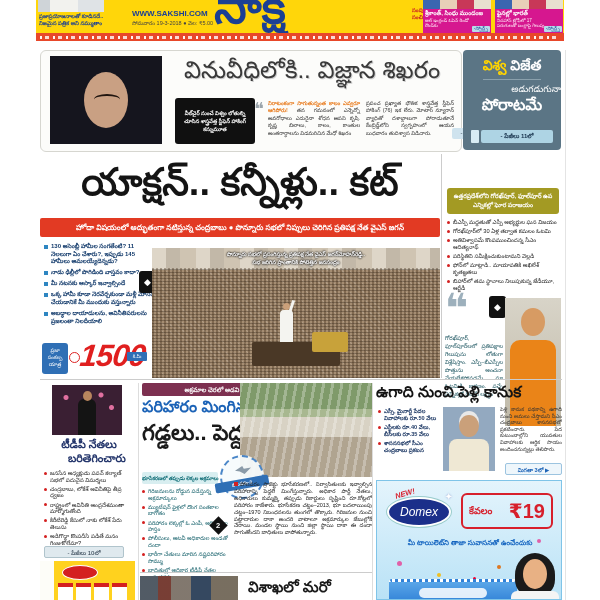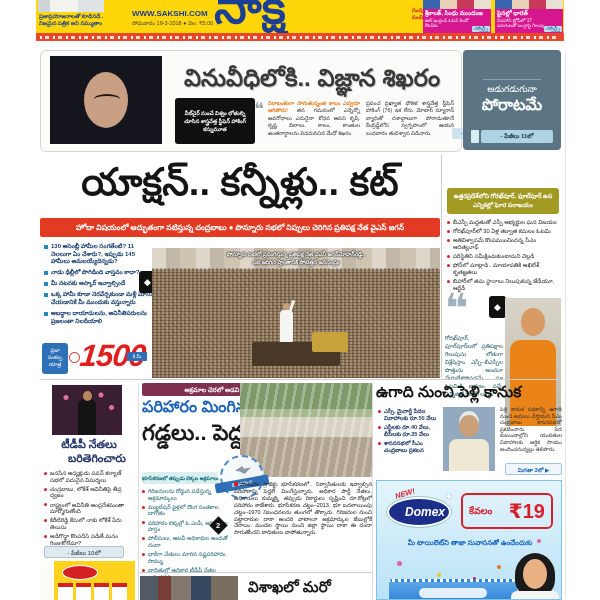--- a/index.html
+++ b/index.html
@@ -30,34 +30,34 @@
   
   #ticker{left:36px;top:33px;width:528px;height:8px;background:#e8472a;}
   #ticker::before{content:"";position:absolute;left:4px;right:4px;top:2.5px;height:3px;
     background:repeating-linear-gradient(90deg,rgba(255,255,255,.95) 0 2px,transparent 2px 5px,rgba(255,255,255,.8) 5px 9px,transparent 9px 13px);}
 
   
   #hawk-box{left:40px;top:50px;width:420px;height:100px;border:1px solid #d6d6d0;border-radius:6px;background:#fcfcfa;}
   #hawk-photo{left:50px;top:56px;width:112px;height:88px;background:#15151e;overflow:hidden;}
   #hawk-photo::before{content:"";position:absolute;left:34px;top:16px;width:44px;height:56px;border-radius:50%;background:#c9a083;}
   #hawk-photo::after{content:"";position:absolute;left:44px;top:38px;width:26px;height:9px;border-top:2px solid #20150f;border-radius:50%;}
-  #hawk-headline{left:166px;top:64px;width:292px;font-size:24px;font-weight:700;color:#3a3a3a;text-shadow:1px 1px 0 #cfcfcf;}
+  #hawk-headline{left:166px;top:56px;width:292px;font-size:24px;font-weight:400;color:#3a3a3a;text-shadow:1px 1px 0 #cfcfcf;}
   #hawk-black{left:175px;top:98px;width:80px;height:46px;background:#101010;border-radius:3px;color:#fff;font-size:5.4px;font-weight:bold;line-height:8px;display:flex;align-items:center;justify-content:center;text-align:center;padding:2px;box-sizing:border-box;}
   #hawk-qmark{left:254px;top:100px;font-size:18px;color:#9aa4ab;line-height:18px;}
   #hawk-col1{left:268px;top:100px;width:92px;font-size:5.4px;line-height:7.4px;color:#333;text-align:justify;}
   #hawk-col1 .lead{color:#e87b1e;font-weight:bold;}
   #hawk-col2{left:366px;top:100px;width:88px;font-size:5.4px;line-height:7.4px;color:#333;text-align:justify;}
   #hawk-tag{left:452px;top:128px;width:30px;height:11px;background:#cfe3ee;color:#234;font-size:6px;line-height:11px;text-align:center;border-radius:2px;}
 
   
   #vishwa{left:463px;top:50px;width:98px;height:100px;background:#5b7585;border-radius:4px;}
   #vv-l1{left:0;top:7px;width:98px;font-size:14px;font-weight:900;color:#fff;text-align:center;}
   #vv-l1 .y{color:#ffd400;}
   #vv-div{left:20px;top:29px;width:58px;height:1px;background:#8aa0ac;}
-  #vv-l2{left:0;top:34px;width:98px;font-size:9px;color:#fff;text-align:center;}
+  #vv-l2{left:0;top:34px;width:98px;font-size:9px;color:#fff;text-align:right;}
   #vv-l3{left:0;top:46px;width:98px;font-size:16px;font-weight:900;color:#fff;text-align:center;}
   #vv-notch{left:8px;top:80px;width:8px;height:13px;background:#d8ecf4;border-radius:1px;}
   #vv-tag{left:18px;top:80px;width:72px;height:13px;background:#aed4e4;color:#15304a;font-size:6px;font-weight:bold;line-height:13px;text-align:center;border-radius:2px;}
 
   
   #main-headline{left:40px;top:150px;width:400px;height:64px;font-size:38px;font-weight:900;color:#141414;line-height:64px;text-align:center;}
   #strap{left:40px;top:218px;width:400px;height:19px;background:#e23a23;border-radius:2px;color:#fff;font-size:7.6px;font-weight:bold;line-height:19px;text-align:center;}
   #main-bullets{left:44px;top:243px;width:110px;}
   .bl{position:relative;padding-left:7px;margin-bottom:3.5px;font-size:6px;font-weight:bold;color:#123a6b;line-height:7.6px;}
   .bl::before{content:"";position:absolute;left:0;top:2px;width:3.5px;height:3.5px;background:#2e86c1;}
@@ -158,21 +158,21 @@
   #cbn{left:443px;top:407px;width:52px;height:64px;background:#93a9c0;overflow:hidden;}
   #cbn::before{content:"";position:absolute;left:16px;top:8px;width:20px;height:22px;border-radius:50%;background:#caa07a;box-shadow:0 -4px 0 0 #e8e8e8;}
   #cbn::after{content:"";position:absolute;left:6px;top:32px;width:40px;height:32px;border-radius:8px 8px 0 0;background:#efe8d4;}
   #ug-body{left:500px;top:406px;width:62px;font-size:5.3px;line-height:6.6px;color:#333;text-align:justify;}
   #ug-more{left:505px;top:463px;width:57px;height:12px;background:#eef6fb;border:1px solid #9cc4e0;color:#1c63b7;font-size:5.6px;font-weight:bold;line-height:12px;text-align:center;border-radius:2px;box-sizing:border-box;}
 
   
   #domex{left:376px;top:480px;width:186px;height:120px;border:1px solid #7fc4e8;background:linear-gradient(#e4f4fc,#b9e2f6);overflow:hidden;box-sizing:border-box;}
   #dx-new{left:18px;top:8px;font-size:7.5px;font-weight:900;color:#d71f2b;transform:rotate(-16deg);font-style:italic;}
   #dx-oval{left:10px;top:16px;width:64px;height:30px;background:#1b2f8a;border:2px solid #fff;border-radius:50%;box-shadow:0 0 0 1px #9cc;box-sizing:border-box;}
-  #dx-oval .brand{position:absolute;left:0;top:6px;width:72px;text-align:center;color:#fff;font-size:12px;font-weight:700;font-style:italic;}
+  #dx-oval .brand{position:absolute;left:0;top:6px;width:60px;text-align:center;color:#fff;font-size:12px;font-weight:400;font-style:italic;}
   #dx-oval::after{content:"✦";position:absolute;right:-4px;top:-8px;color:#fff;font-size:10px;text-shadow:0 0 2px #89c;}
   #dx-price{left:84px;top:12px;width:92px;height:36px;border:2px solid #d71f2b;border-radius:6px;box-sizing:border-box;}
   #dx-price .p1{position:absolute;left:6px;top:10px;font-size:9.5px;font-weight:900;color:#d71f2b;}
   #dx-price .p2{position:absolute;right:6px;top:4px;font-size:20px;font-weight:900;color:#d71f2b;}
   #dx-tag{left:2px;top:58px;width:182px;text-align:center;color:#1565c0;font-size:7px;font-weight:bold;}
   .dot{border-radius:50%;}
   #d1{left:20px;top:80px;width:5px;height:5px;background:#e060a8;}
   #d2{left:60px;top:92px;width:4px;height:4px;background:#f0c020;}
   #d3{left:120px;top:84px;width:4px;height:4px;background:#d72;}
   #d4{left:160px;top:58px;width:4px;height:4px;background:#e060a8;}
@@ -225,20 +225,21 @@
   <div id="hawk-black" class="a">వీల్‌చైర్ నుంచే విశ్వం లోతుల్ని చూసిన శాస్త్రవేత్త స్టీఫెన్ హాకింగ్ కన్నుమూత</div>
   <div id="hawk-qmark" class="a">❝</div>
   <div id="hawk-col1" class="a">
     <span class="lead">నిరాటంకంగా సాగుతున్నంత కాలం ఎవ్వరూ ఆగిపోరు!</span>
     <span>తన గమనంలో ఎన్నెన్నో అవరోధాలు ఎదురైనా శోధన ఆపని కృషి. కృష్ణ బిలాలు, కాలం, కాంతుల అంతరార్థాలను విడమరిచిన మేధో శిఖరం</span>
   </div>
   <div id="hawk-col2" class="a">ప్రపంచ ప్రఖ్యాత భౌతిక శాస్త్రవేత్త స్టీఫెన్ హాకింగ్ (76) ఇక లేరు. మోటార్ న్యూరాన్ వ్యాధితో దశాబ్దాలుగా పోరాడుతూనే కేంబ్రిడ్జ్‌లోని స్వగృహంలో ఆయన బుధవారం తుదిశ్వాస విడిచారు.</div>
   <div id="hawk-tag" class="a">- 8లో</div>
 
   <div id="vishwa" class="a">
+    <div id="vv-l1" class="a nw"><span class="y">విశ్వ</span><span> విజేత</span></div>
     <div id="vv-div" class="a"></div>
     <div id="vv-l2" class="a nw">అడుగడుగునా</div>
     <div id="vv-l3" class="a nw">పోరాటమే</div>
     <div id="vv-notch" class="a"></div>
     <div id="vv-tag" class="a">- పేజీలు 11లో</div>
   </div>
 
   <div id="strap" class="a nw">హోదా విషయంలో అద్భుతంగా నటిస్తున్న చంద్రబాబు ● పొన్నూరు సభలో నిప్పులు చెరిగిన ప్రతిపక్ష నేత వైఎస్ జగన్</div>
   <div id="main-headline" class="a nw">యాక్షన్.. కన్నీళ్లు.. కట్</div>
 

